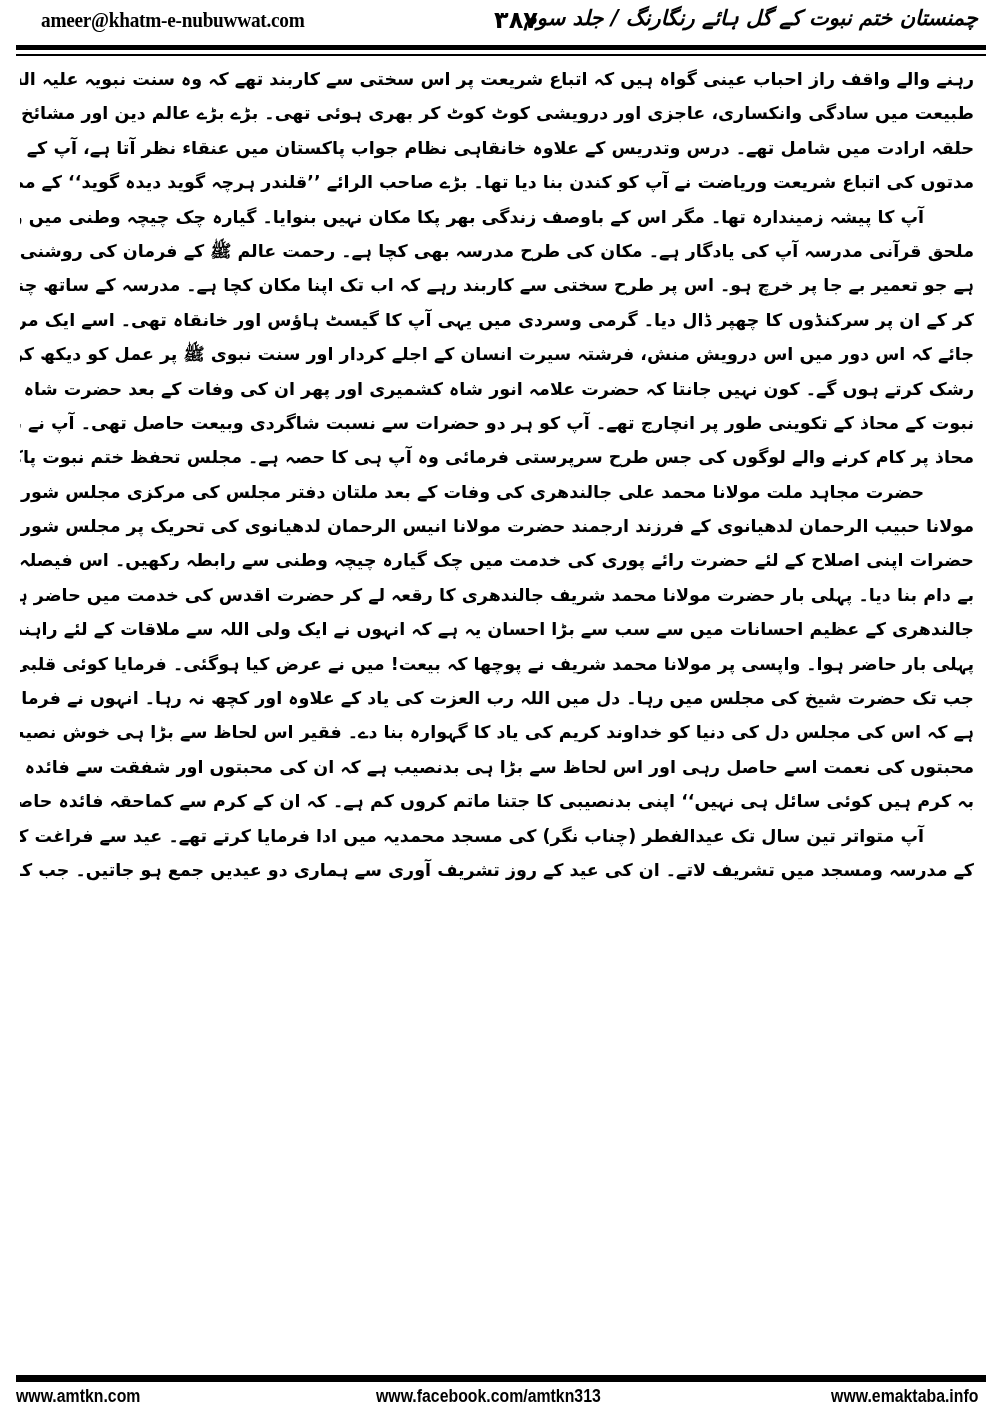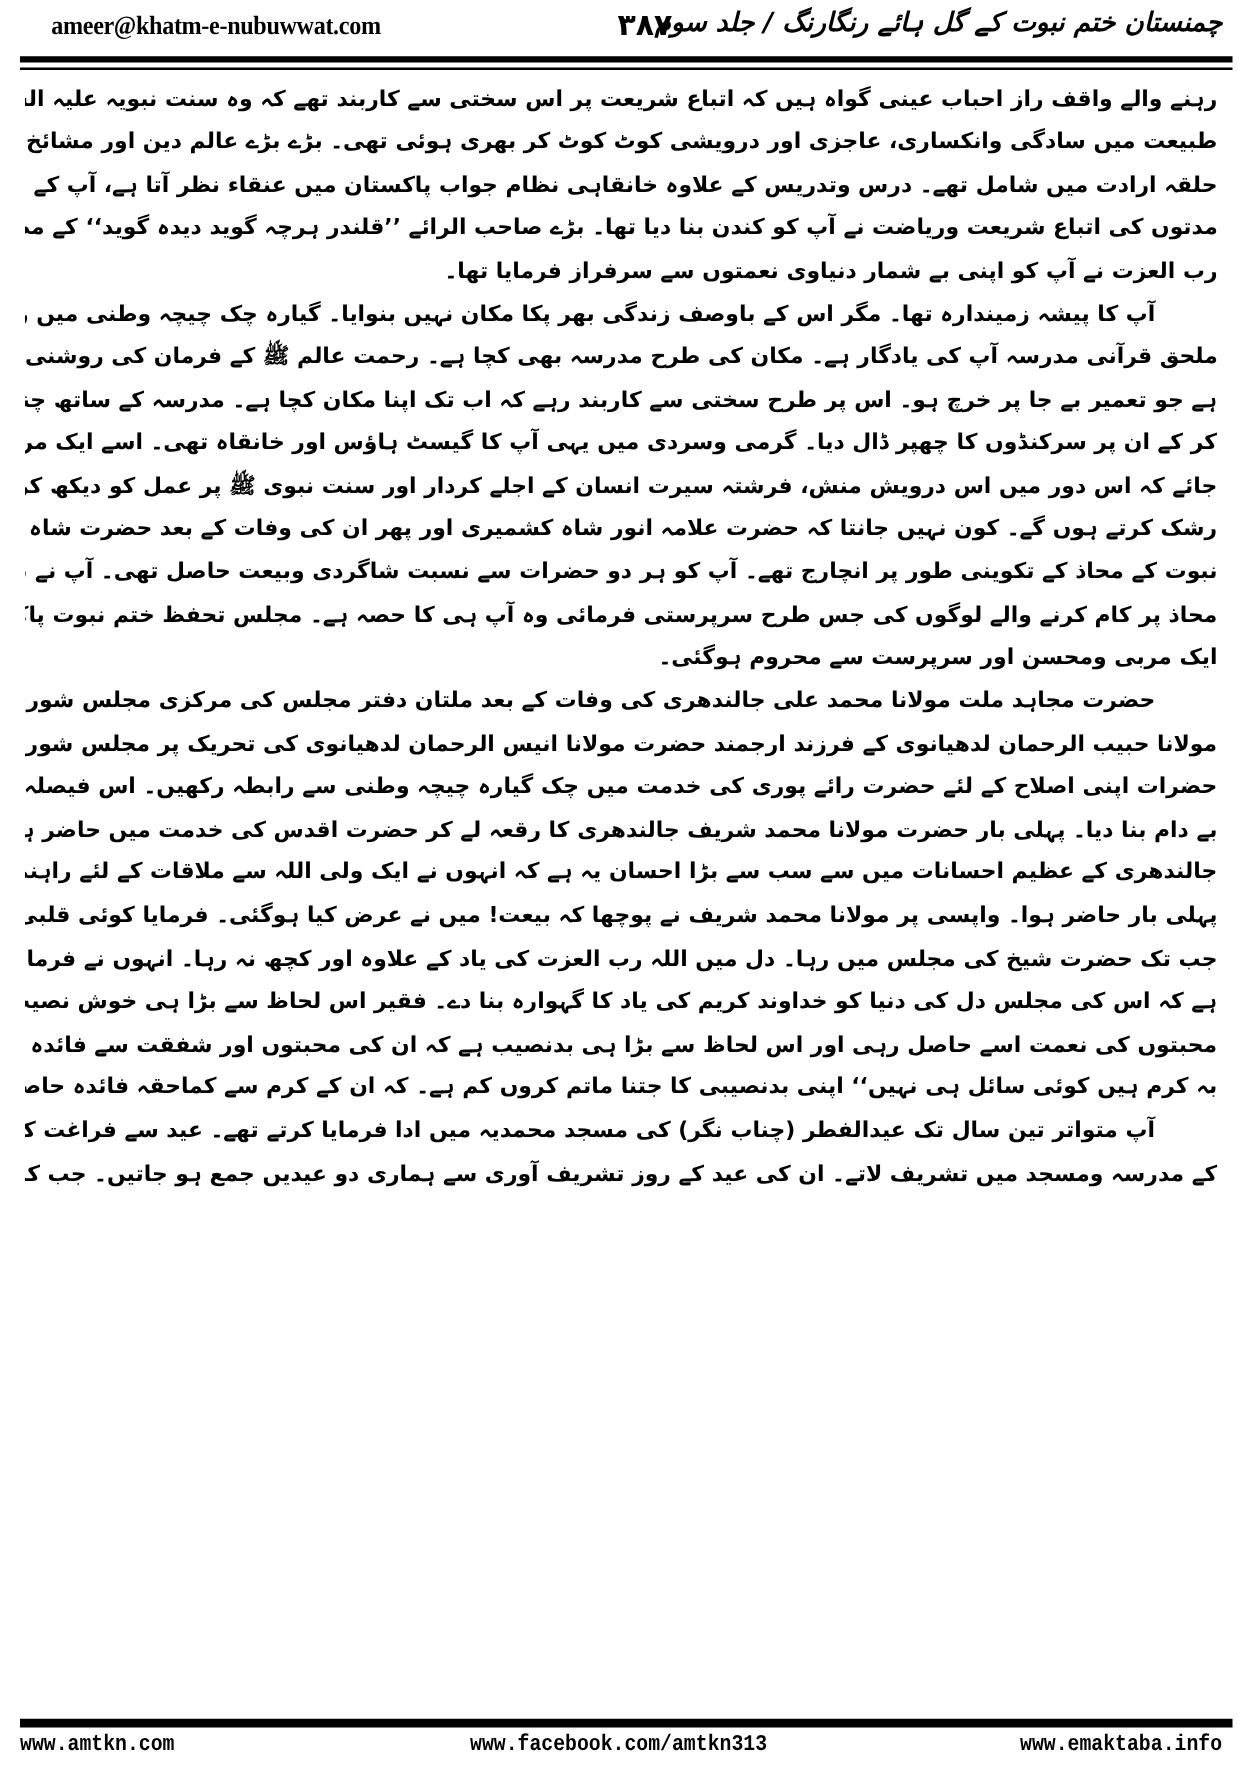--- a/index.html
+++ b/index.html
@@ -101,21 +101,21 @@
       top: 1375px;
       height: 7px;
       background: #000;
     }
     .footer {
       position: absolute;
       left: 16px;
       right: 12px;
       top: 1386px;
       height: 26px;
-      font-family: Liberation Mono, monospace;
+      font-family: Liberation Sans, sans-serif;
       font-weight: bold;
       font-size: 18px;
     }
     .footer span {
       position: absolute;
       top: 0;
       transform: scaleX(0.88);
     }
     .ft-left { left: 0; transform-origin: left center; }
     .ft-mid { left: 360px; transform-origin: left center; }
@@ -130,30 +130,28 @@
   <span class="hdr-title">چمنستان ختم نبوت کے گل ہائے رنگارنگ / جلد سوم</span>
 </div>
 <div class="rule-top-thick"></div>
 <div class="rule-top-thin"></div>
 
 <div class="body-text" id="body-text">
     <span class="line">رہنے والے واقف راز احباب عینی گواہ ہیں کہ اتباع شریعت پر اس سختی سے کاربند تھے کہ وہ سنت نبویہ علیہ السلام کی چلتی پھرتی تصویر تھے۔</span>
     <span class="line">طبیعت میں سادگی وانکساری، عاجزی اور درویشی کوٹ کوٹ کر بھری ہوئی تھی۔ بڑے بڑے عالم دین اور مشائخ وقت آپ کے شاگرد اور</span>
     <span class="line">حلقہ ارادت میں شامل تھے۔ درس وتدریس کے علاوہ خانقاہی نظام جواب پاکستان میں عنقاء نظر آتا ہے، آپ کے دم قدم سے قائم تھا۔</span>
     <span class="line">مدتوں کی اتباع شریعت وریاضت نے آپ کو کندن بنا دیا تھا۔ بڑے صاحب الرائے ’’قلندر ہرچہ گوید دیدہ گوید‘‘ کے مصداق تھے۔ اللہ</span>
-    <span class="line last">رب العزت نے آپ کو اپنی بے شمار دنیاوی نعمتوں سے سرفراز فرمایا تھا۔</span>
     <span class="line indent">آپ کا پیشہ زمیندارہ تھا۔ مگر اس کے باوصف زندگی بھر پکا مکان نہیں بنوایا۔ گیارہ چک چیچہ وطنی میں رہائشی مکان کے ساتھ</span>
     <span class="line">ملحق قرآنی مدرسہ آپ کی یادگار ہے۔ مکان کی طرح مدرسہ بھی کچا ہے۔ رحمت عالم ﷺ کے فرمان کی روشنی میں کہ سب سے برا مال وہ</span>
     <span class="line">ہے جو تعمیر بے جا پر خرچ ہو۔ اس پر طرح سختی سے کاربند رہے کہ اب تک اپنا مکان کچا ہے۔ مدرسہ کے ساتھ چند ستون مٹی کے کھڑے</span>
     <span class="line">کر کے ان پر سرکنڈوں کا چھپر ڈال دیا۔ گرمی وسردی میں یہی آپ کا گیسٹ ہاؤس اور خانقاہ تھی۔ اسے ایک مرید کی خوش فہمی پر مبنی نہ سمجھا</span>
     <span class="line">جائے کہ اس دور میں اس درویش منش، فرشتہ سیرت انسان کے اجلے کردار اور سنت نبوی ﷺ پر عمل کو دیکھ کر مولائے کریم کے فرشتے بھی</span>
     <span class="line">رشک کرتے ہوں گے۔ کون نہیں جانتا کہ حضرت علامہ انور شاہ کشمیری اور پھر ان کی وفات کے بعد حضرت شاہ عبدالقادر رائے پوری ختم</span>
     <span class="line">نبوت کے محاذ کے تکوینی طور پر انچارج تھے۔ آپ کو ہر دو حضرات سے نسبت شاگردی وبیعت حاصل تھی۔ آپ نے بھی ختم نبوت کے</span>
     <span class="line">محاذ پر کام کرنے والے لوگوں کی جس طرح سرپرستی فرمائی وہ آپ ہی کا حصہ ہے۔ مجلس تحفظ ختم نبوت پاکستان آپ کی وفات سے اپنے</span>
-    <span class="line last">ایک مربی ومحسن اور سرپرست سے محروم ہوگئی۔</span>
     <span class="line indent">حضرت مجاہد ملت مولانا محمد علی جالندھری کی وفات کے بعد ملتان دفتر مجلس کی مرکزی مجلس شوریٰ کا پہلا اجلاس تھا۔ اس میں</span>
     <span class="line">مولانا حبیب الرحمان لدھیانوی کے فرزند ارجمند حضرت مولانا انیس الرحمان لدھیانوی کی تحریک پر مجلس شوریٰ نے پاس کیا کہ مبلغین</span>
     <span class="line">حضرات اپنی اصلاح کے لئے حضرت رائے پوری کی خدمت میں چک گیارہ چیچہ وطنی سے رابطہ رکھیں۔ اس فیصلہ نے فقیر کو آپ کا غلام</span>
     <span class="line">بے دام بنا دیا۔ پہلی بار حضرت مولانا محمد شریف جالندھری کا رقعہ لے کر حضرت اقدس کی خدمت میں حاضر ہوا۔ مولانا محمد شریف</span>
     <span class="line">جالندھری کے عظیم احسانات میں سے سب سے بڑا احسان یہ ہے کہ انہوں نے ایک ولی اللہ سے ملاقات کے لئے راہنمائی فرمائی۔ فقیر</span>
     <span class="line">پہلی بار حاضر ہوا۔ واپسی پر مولانا محمد شریف نے پوچھا کہ بیعت! میں نے عرض کیا ہوگئی۔ فرمایا کوئی قلبی کیفیت! میں نے عرض کیا کہ</span>
     <span class="line">جب تک حضرت شیخ کی مجلس میں رہا۔ دل میں اللہ رب العزت کی یاد کے علاوہ اور کچھ نہ رہا۔ انہوں نے فرمایا کہ یہی ایک کامل کی نشانی</span>
     <span class="line">ہے کہ اس کی مجلس دل کی دنیا کو خداوند کریم کی یاد کا گہوارہ بنا دے۔ فقیر اس لحاظ سے بڑا ہی خوش نصیب ہے کہ حضرت اقدس کی بے پناہ</span>
     <span class="line">محبتوں کی نعمت اسے حاصل رہی اور اس لحاظ سے بڑا ہی بدنصیب ہے کہ ان کی محبتوں اور شفقت سے فائدہ حاصل نہ کر سکا۔ ’’ہم تو مائل</span>
     <span class="line last">بہ کرم ہیں کوئی سائل ہی نہیں‘‘ اپنی بدنصیبی کا جتنا ماتم کروں کم ہے۔ کہ ان کے کرم سے کماحقہ فائدہ حاصل نہ کر سکا۔</span>

